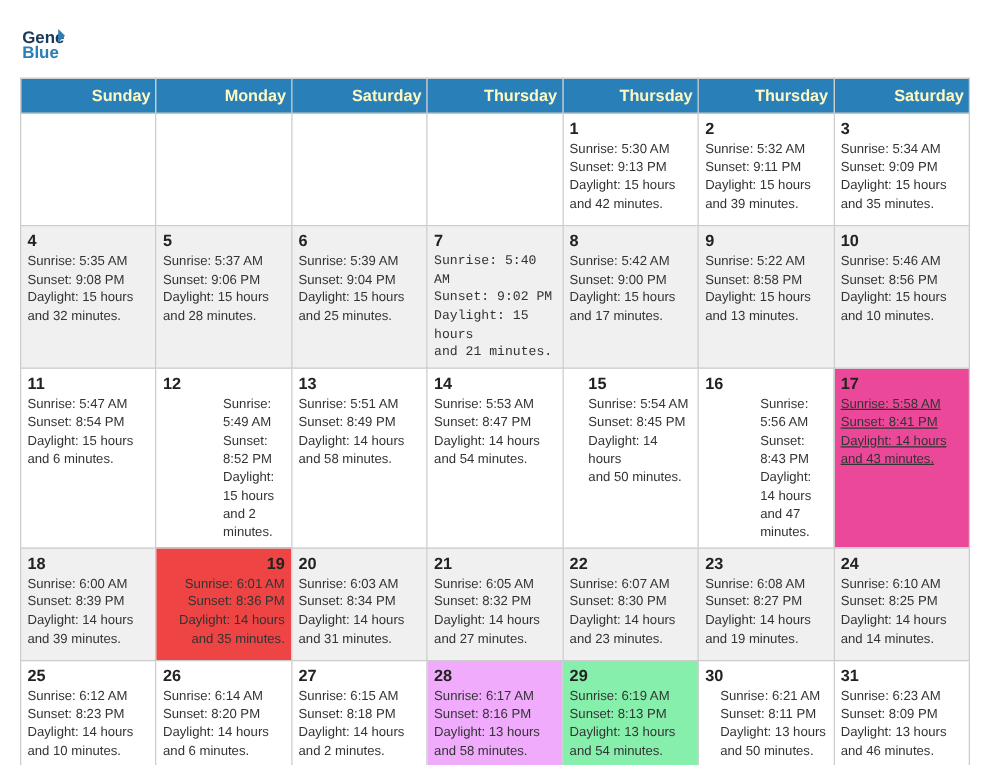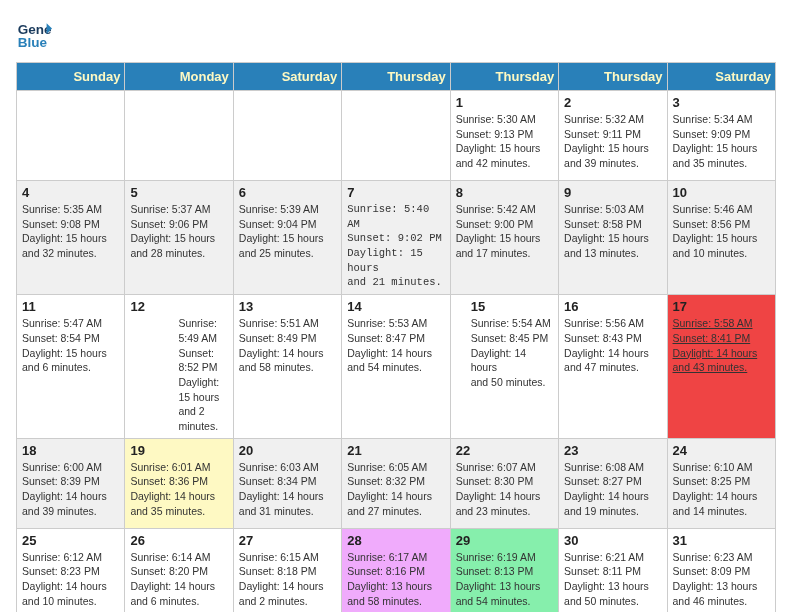--- a/index.html
+++ b/index.html
@@ -169,21 +169,21 @@
         </td>
         <td style="background: rgb(240, 240, 240);">
           <span class="day-num">8</span>
           <div class="day-info" style="white-space: pre-line;">Sunrise: 5:42 AM
 Sunset: 9:00 PM
 Daylight: 15 hours
 and 17 minutes.</div>
         </td>
         <td style="background: rgb(240, 240, 240);">
           <span class="day-num">9</span>
-          <div class="day-info" style="white-space: pre-line;">Sunrise: 5:03 AM
+          <div class="day-info" style="white-space: pre-line;">Sunrise: 5:22 AM
 Sunset: 8:58 PM
 Daylight: 15 hours
 and 13 minutes.</div>
         </td>
         <td style="background: rgb(240, 240, 240);">
           <span class="day-num">10</span>
           <div class="day-info" style="white-space: pre-line;">Sunrise: 5:46 AM
 Sunset: 8:56 PM
 Daylight: 15 hours
 and 10 minutes.</div>
@@ -220,42 +220,42 @@
         </td>
         <td style="background: rgb(255, 255, 255); padding-left: 20px;">
           <span class="day-num">15</span>
           <div class="day-info" style="white-space: pre-line;">Sunrise: 5:54 AM
 Sunset: 8:45 PM
 Daylight: 14 hours
 and 50 minutes.</div>
         </td>
         <td style="background: rgb(255, 255, 255);">
           <span class="day-num">16</span>
-          <div class="day-info" style="white-space: pre-line;">Sunrise: 5:56 AM
+          <div class="day-info" style="white-space: pre-line; margin-left: 44px;">Sunrise: 5:56 AM
 Sunset: 8:43 PM
 Daylight: 14 hours
 and 47 minutes.</div>
         </td>
-        <td style="background: #ef4444;">
+        <td style="background: #ec4899;">
           <span class="day-num">17</span>
           <div class="day-info" style="white-space: pre-line; text-decoration: underline;">Sunrise: 5:58 AM
 Sunset: 8:41 PM
 Daylight: 14 hours
 and 43 minutes.</div>
         </td>
       </tr>
       <tr>
         <td style="background: rgb(240, 240, 240);">
           <span class="day-num">18</span>
           <div class="day-info" style="white-space: pre-line;">Sunrise: 6:00 AM
 Sunset: 8:39 PM
 Daylight: 14 hours
 and 39 minutes.</div>
         </td>
-        <td style="background: #fef9c3;">
+        <td style="background: #ef4444; text-align: right;">
           <span class="day-num">19</span>
           <div class="day-info" style="white-space: pre-line;">Sunrise: 6:01 AM
 Sunset: 8:36 PM
 Daylight: 14 hours
 and 35 minutes.</div>
         </td>
         <td style="background: rgb(240, 240, 240);">
           <span class="day-num">20</span>
           <div class="day-info" style="white-space: pre-line;">Sunrise: 6:03 AM
 Sunset: 8:34 PM
@@ -322,21 +322,21 @@
         </td>
         <td style="background: #86efac;">
           <span class="day-num">29</span>
           <div class="day-info" style="white-space: pre-line;">Sunrise: 6:19 AM
 Sunset: 8:13 PM
 Daylight: 13 hours
 and 54 minutes.</div>
         </td>
         <td style="background: rgb(255, 255, 255);">
           <span class="day-num">30</span>
-          <div class="day-info" style="white-space: pre-line;">Sunrise: 6:21 AM
+          <div class="day-info" style="white-space: pre-line; margin-left: 12px;">Sunrise: 6:21 AM
 Sunset: 8:11 PM
 Daylight: 13 hours
 and 50 minutes.</div>
         </td>
         <td style="background: rgb(255, 255, 255);">
           <span class="day-num">31</span>
           <div class="day-info" style="white-space: pre-line;">Sunrise: 6:23 AM
 Sunset: 8:09 PM
 Daylight: 13 hours
 and 46 minutes.</div>

